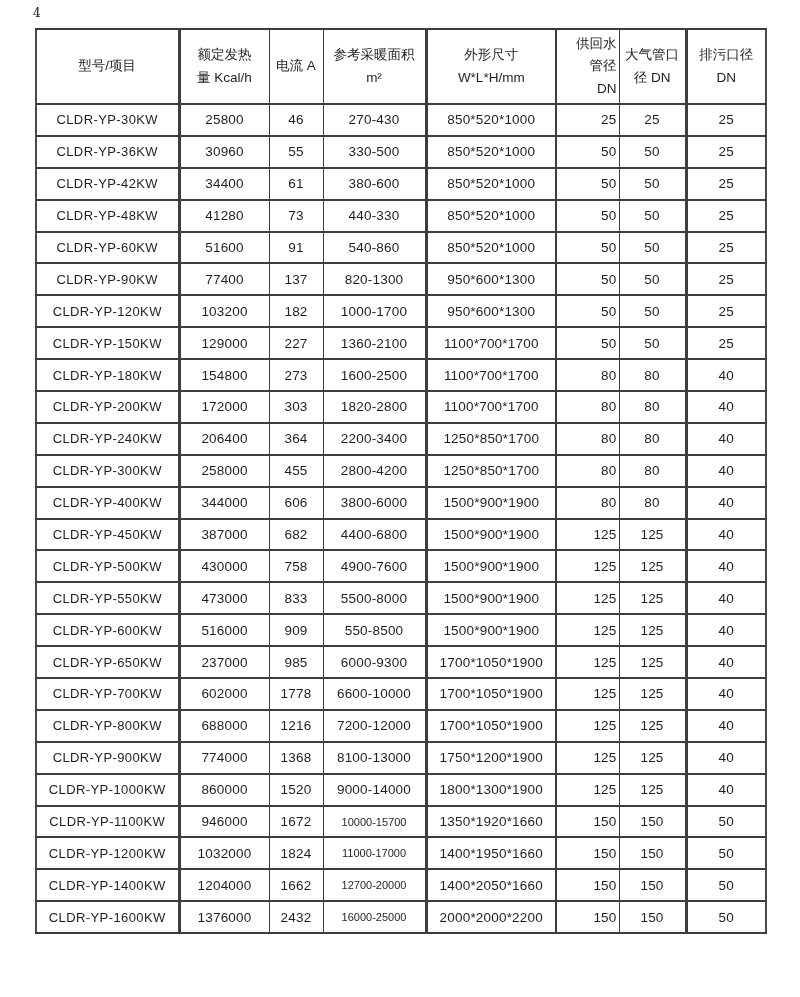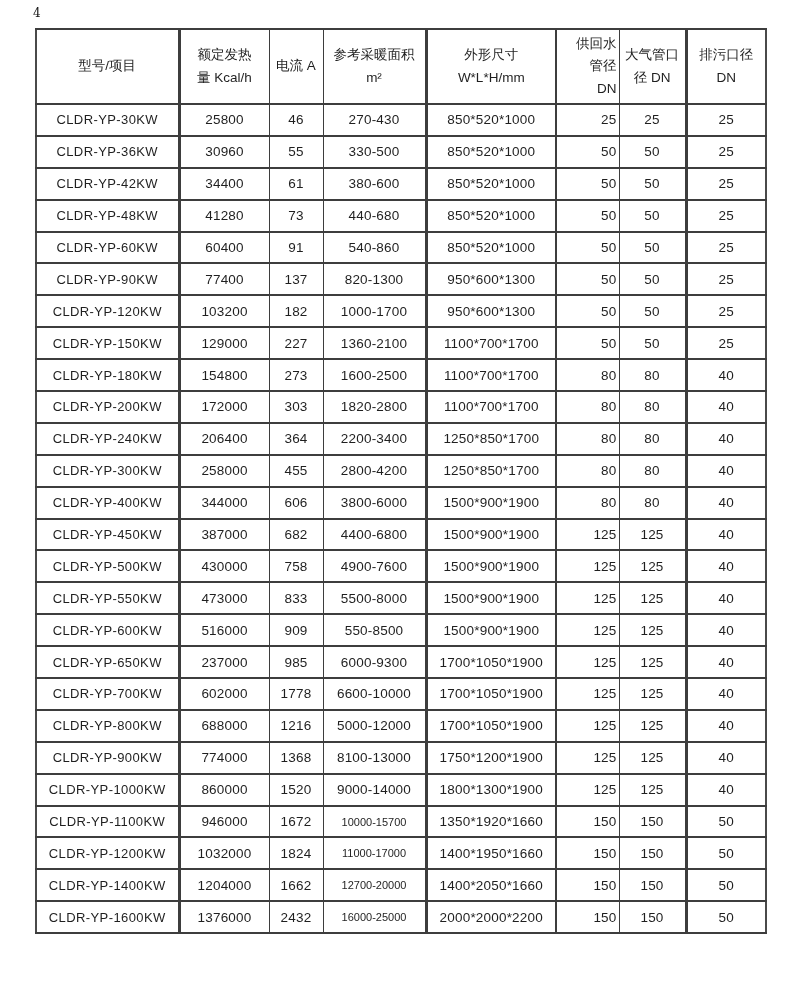--- a/index.html
+++ b/index.html
@@ -135,29 +135,29 @@
         <td>380-600</td>
         <td>850*520*1000</td>
         <td>50</td>
         <td>50</td>
         <td>25</td>
       </tr>
       <tr>
         <td class="model-cell">CLDR-YP-48KW</td>
         <td>41280</td>
         <td>73</td>
-        <td>440-680</td>
+        <td>440-330</td>
         <td>850*520*1000</td>
         <td>50</td>
         <td>50</td>
         <td>25</td>
       </tr>
       <tr>
         <td class="model-cell">CLDR-YP-60KW</td>
-        <td>60400</td>
+        <td>51600</td>
         <td>91</td>
         <td>540-860</td>
         <td>850*520*1000</td>
         <td>50</td>
         <td>50</td>
         <td>25</td>
       </tr>
       <tr>
         <td class="model-cell">CLDR-YP-90KW</td>
         <td>77400</td>
@@ -295,21 +295,21 @@
         <td>6600-10000</td>
         <td>1700*1050*1900</td>
         <td>125</td>
         <td>125</td>
         <td>40</td>
       </tr>
       <tr>
         <td class="model-cell">CLDR-YP-800KW</td>
         <td>688000</td>
         <td>1216</td>
-        <td>5000-12000</td>
+        <td>7200-12000</td>
         <td>1700*1050*1900</td>
         <td>125</td>
         <td>125</td>
         <td>40</td>
       </tr>
       <tr>
         <td class="model-cell">CLDR-YP-900KW</td>
         <td>774000</td>
         <td>1368</td>
         <td>8100-13000</td>

